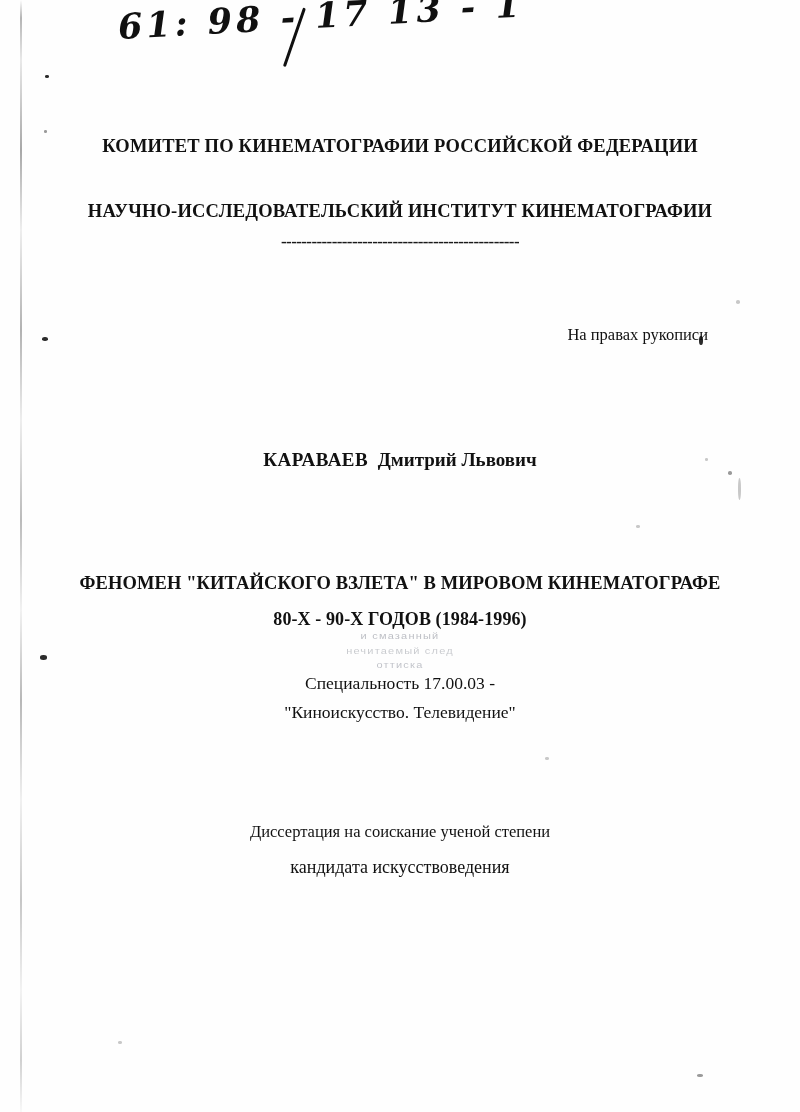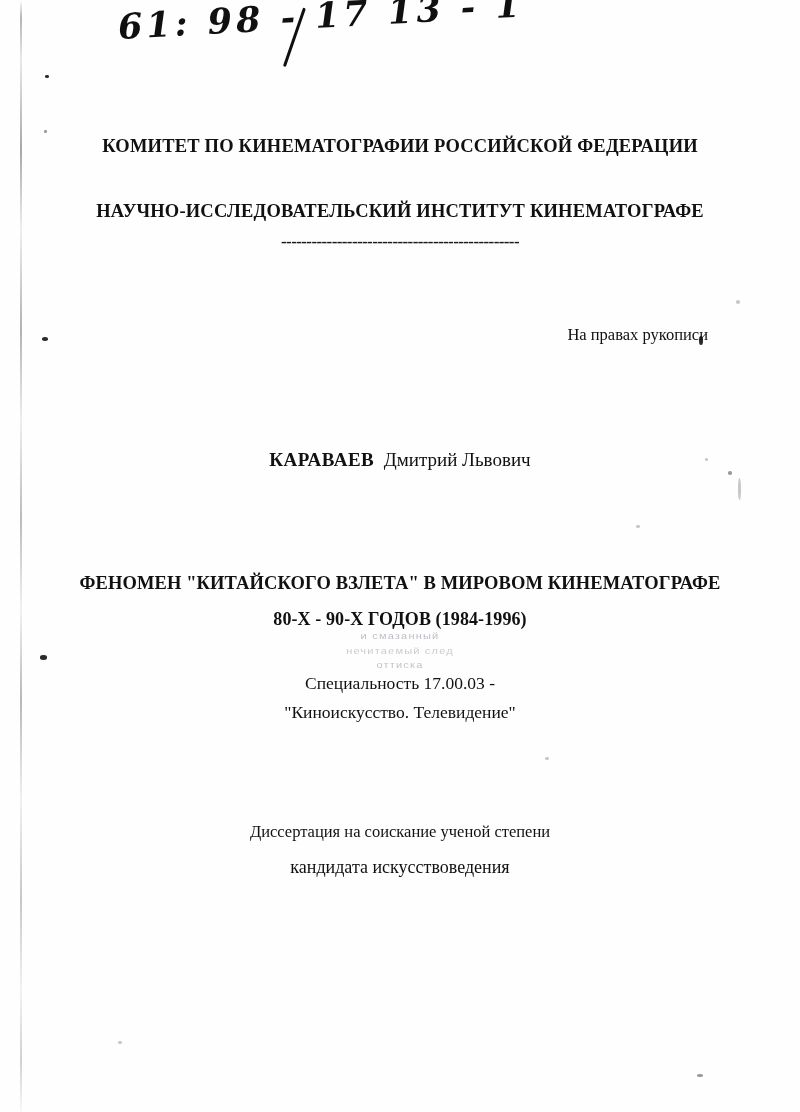--- a/index.html
+++ b/index.html
@@ -110,21 +110,21 @@
     padding-right: 92px;
     box-sizing: border-box;
     padding-left: 28px;
   }
 
   .author {
     top: 449px;
     font-size: 19px;
   }
   .author .surname { font-weight: bold; letter-spacing: 0.5px; margin-top: 20px; }
-  .author .given  { font-weight: normal; }
+  .author .given  { font-weight: bold; }
 
   .title-main {
     top: 573px;
     font-size: 18.5px;
     font-weight: bold;
     letter-spacing: 0.1px;
   }
   .title-sub {
     top: 609px;
     font-size: 18px;
@@ -193,21 +193,21 @@
   <div class="speck faint" style="left:728px; top:471px; width:4px; height:4px;"></div>
   <div class="speck vfaint" style="left:636px; top:525px; width:4px; height:3px;"></div>
   <div class="speck vfaint" style="left:545px; top:757px; width:4px; height:3px;"></div>
   <div class="speck vfaint" style="left:118px; top:1041px; width:4px; height:3px;"></div>
   <div class="speck faint" style="left:697px; top:1074px; width:6px; height:3px;"></div>
 
   <div class="handwriting">61: 98 - 17  13 - 1</div>
   <div class="hw-slash"></div>
 
   <div class="line org-line org1">КОМИТЕТ ПО КИНЕМАТОГРАФИИ РОССИЙСКОЙ  ФЕДЕРАЦИИ</div>
-  <div class="line org-line org2">НАУЧНО-ИССЛЕДОВАТЕЛЬСКИЙ ИНСТИТУТ КИНЕМАТОГРАФЕ</div>
+  <div class="line org-line org2">НАУЧНО-ИССЛЕДОВАТЕЛЬСКИЙ ИНСТИТУТ КИНЕМАТОГРАФИИ</div>
   <div class="line divider">-----------------------------------------------</div>
 
   <div class="line manuscript-note">На правах рукописи</div>
 
   <div class="line author">
     <span class="surname">КАРАВАЕВ</span><span>&nbsp;&nbsp;</span><span class="given">Дмитрий Львович</span>
   </div>
 
   <div class="line title-main">ФЕНОМЕН "КИТАЙСКОГО ВЗЛЕТА" В МИРОВОМ КИНЕМАТОГРАФЕ</div>
   <div class="line title-sub">80-Х - 90-Х ГОДОВ (1984-1996)</div>

